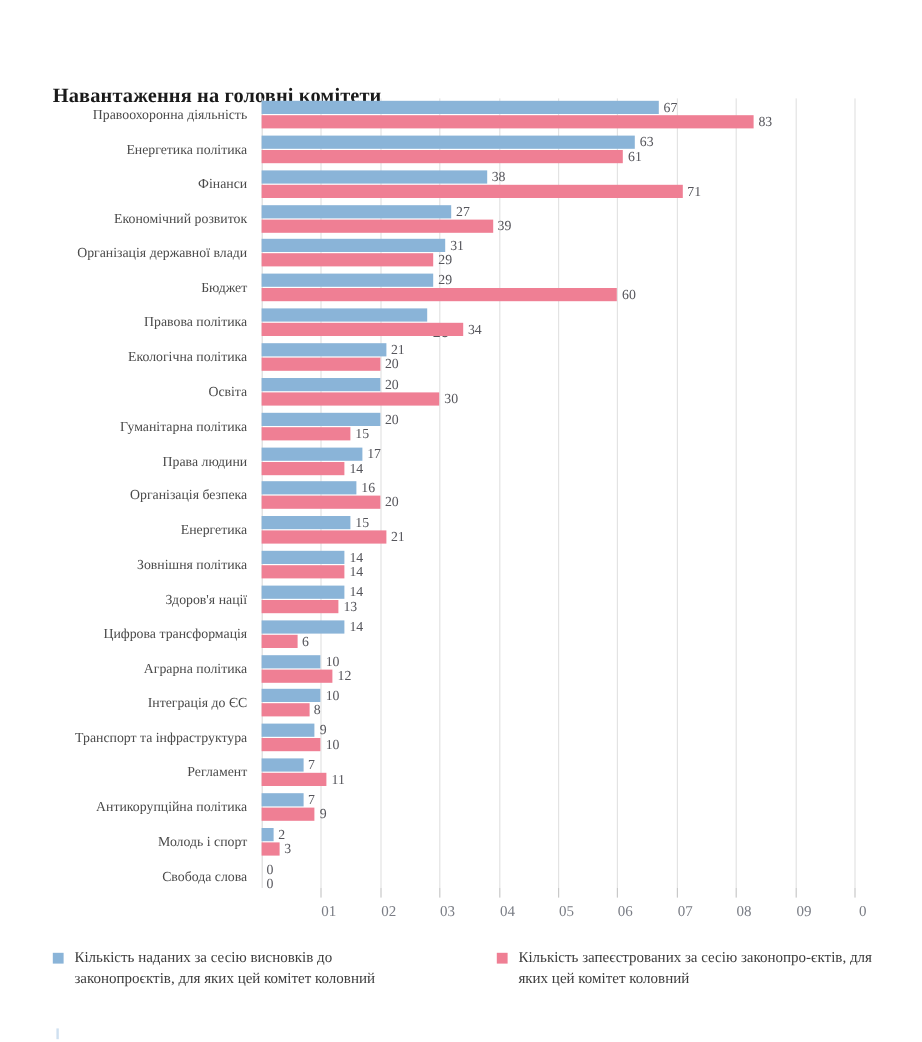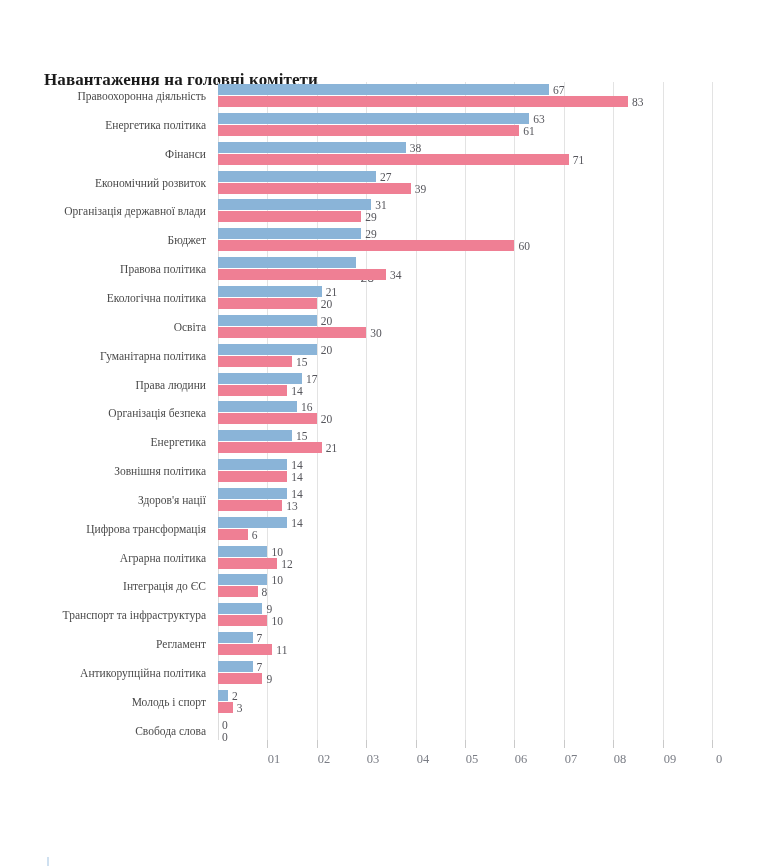--- a/index.html
+++ b/index.html
@@ -317,15 +317,23 @@
     <div class="tick-label" style="left: 571px;">07</div>
     <div class="tick-mark" style="left: 613px;"></div>
     <div class="tick-label" style="left: 620px;">08</div>
     <div class="tick-mark" style="left: 663px;"></div>
     <div class="tick-label" style="left: 670px;">09</div>
     <div class="tick-mark" style="left: 712px;"></div>
     <div class="tick-label" style="left: 719px;">0</div>
   </div>
 
 <div id="legend">
+  <div class="legend-item" style="left:44px;">
+    <span class="legend-swatch s0"></span>
+    <span class="legend-text">Кількість наданих за сесію висновків до законопроєктів, для яких цей комітет коловний</span>
+  </div>
+  <div class="legend-item" style="left:414px;">
+    <span class="legend-swatch s1"></span>
+    <span class="legend-text">Кількість запеєстрованих за сесію законопро-єктів, для яких цей комітет коловний</span>
+  </div>
 </div>
 
 <div id="footer-mark"></div>
 
 </body></html>

